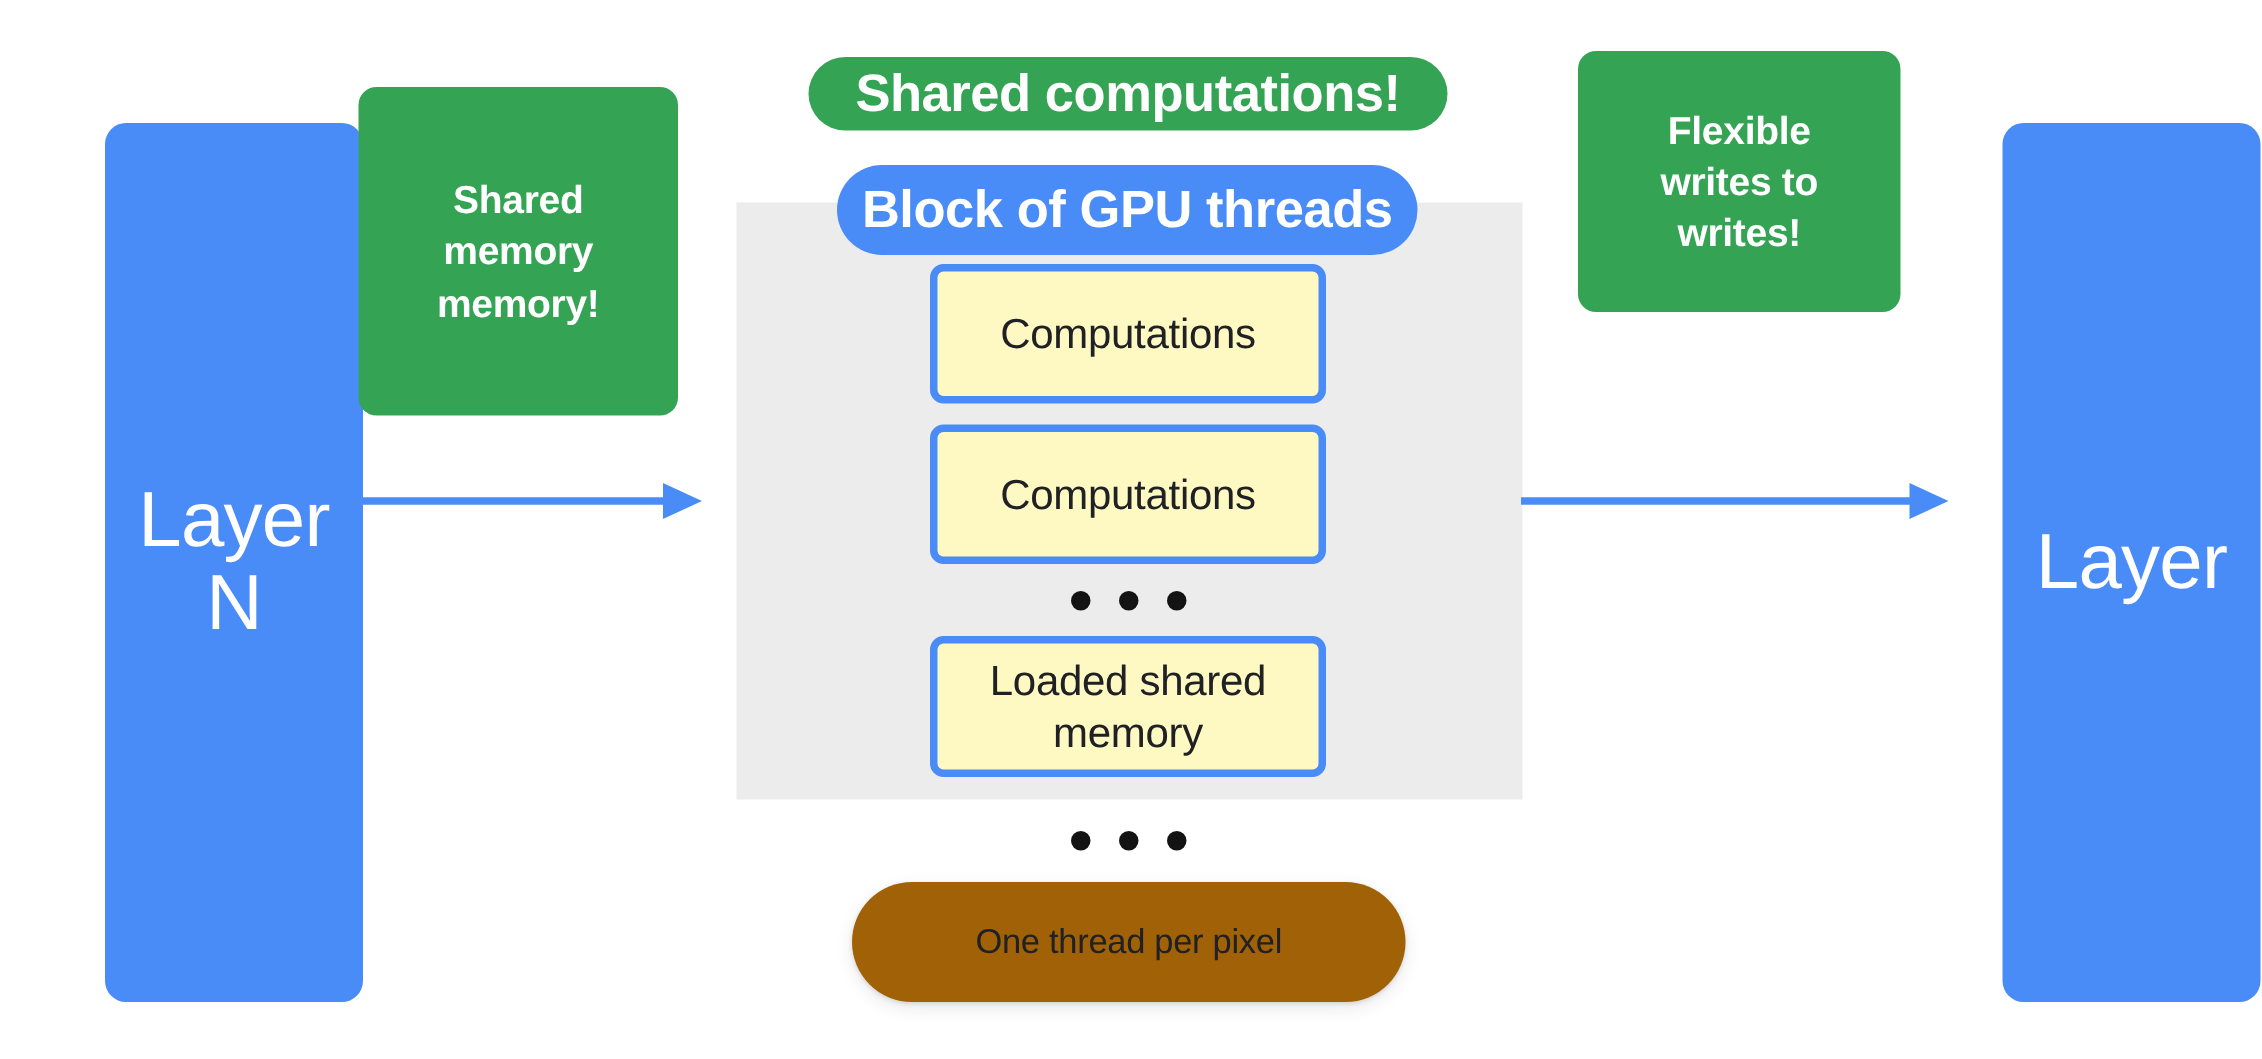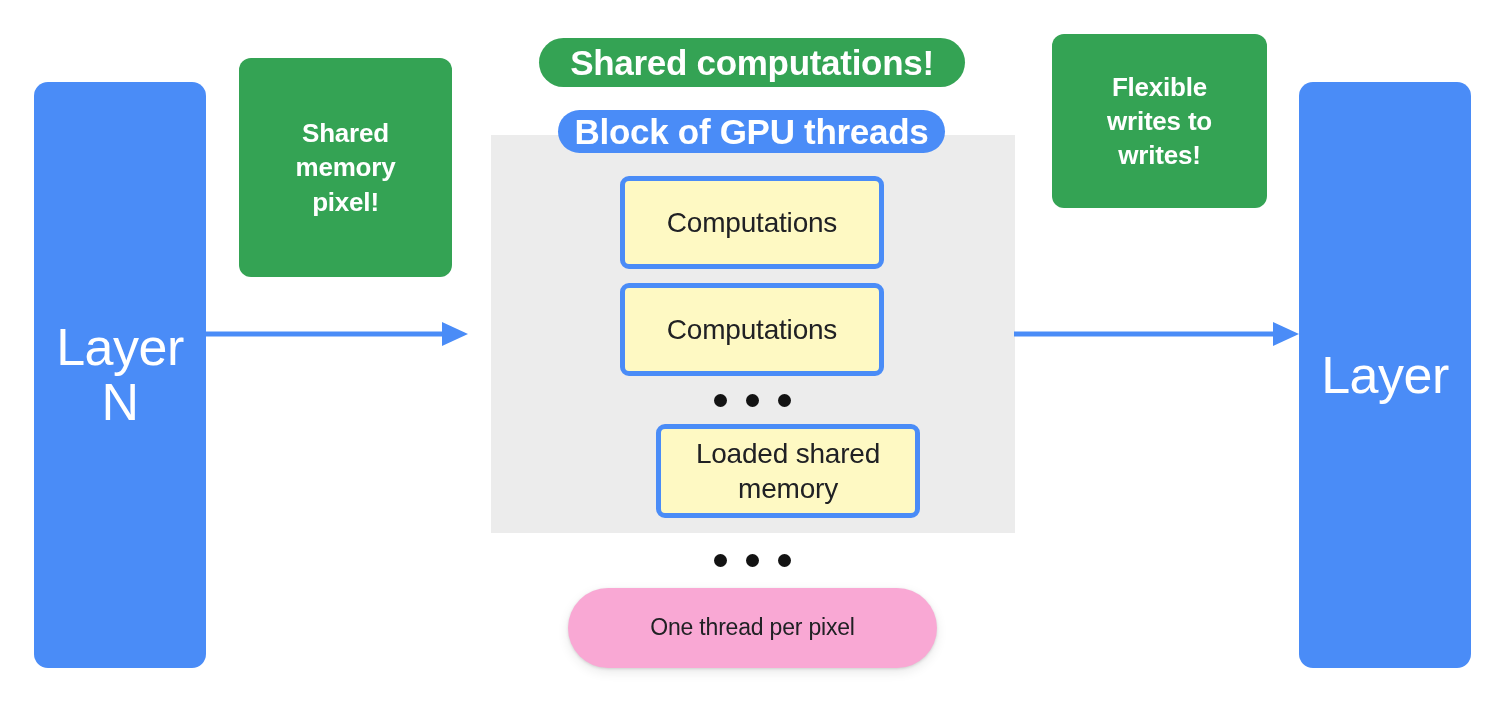--- a/index.html
+++ b/index.html
@@ -25,20 +25,21 @@
     border-radius: 14px;
     display: flex;
     align-items: center;
     justify-content: center;
     text-align: center;
     color: #ffffff;
     font-size: 52px;
     line-height: 1.05;
     font-weight: 400;
     letter-spacing: -0.5px;
+    margin-left: 36px;
   }
 
   
   .green-box {
     background: #34a354;
     border-radius: 12px;
     display: flex;
     align-items: center;
     justify-content: center;
     text-align: center;
@@ -93,21 +94,21 @@
   .dots i {
     display: block;
     width: 13px;
     height: 13px;
     border-radius: 50%;
     background: #131313;
   }
 
   
   .white-pill {
-    background: #f9a8d4;
+    background: #a16207;
     border-radius: 999px;
     box-shadow: 0 1px 3px rgba(0,0,0,0.13), 0 4px 12px rgba(0,0,0,0.09);
     display: flex;
     align-items: center;
     justify-content: center;
     text-align: center;
     color: #202124;
     font-size: 23px;
     line-height: 1.35;
     font-weight: 400;
@@ -126,56 +127,56 @@
     <div>
       <div>Layer</div>
       <div>N</div>
     </div>
   </div>
 
   <div class="abs green-box" style="left:239px; top:34px; width:213px; height:219px;margin-top:24px;">
     <div>
       <div>Shared</div>
       <div>memory</div>
-      <div>pixel!</div>
+      <div>memory!</div>
     </div>
   </div>
 
   <div class="abs arrow" style="left:206px; top:318px; width:262px; height:32px;">
     <svg width="262" height="32" viewBox="0 0 262 32">
       <line x1="0" y1="16" x2="240" y2="16" stroke="#4a8cf7" stroke-width="5"></line>
       <polygon points="236,4 262,16 236,28" fill="#4a8cf7"></polygon>
     </svg>
   </div>
 
   <div class="abs gray-block" style="left:491px; top:135px; width:524px; height:398px;"></div>
 
   <div class="abs pill pill-green" style="left:539px; top:38px; width:426px; height:49px;">
     <span>Shared computations!</span>
   </div>
 
-  <div class="abs pill pill-blue" style="left:558px; top:110px; width:387px; height:43px;">
+  <div class="abs pill pill-blue" style="left:558px; top:110px; width:387px; height:60px;">
     <span>Block of GPU threads</span>
   </div>
 
   <div class="abs thread-box" style="left:620px; top:176px; width:264px; height:93px;">
     <span>Computations</span>
   </div>
 
   <div class="abs thread-box" style="left:620px; top:283px; width:264px; height:93px;">
     <span>Computations</span>
   </div>
 
   <div class="abs dots" style="left:620px; top:392px; width:264px; height:16px;">
     <i></i>
     <i></i>
     <i></i>
   </div>
 
-  <div class="abs thread-box" style="left:656px; top:424px; width:264px; height:94px;">
+  <div class="abs thread-box" style="left:620px; top:424px; width:264px; height:94px;">
     <div>
       <div>Loaded shared</div>
       <div>memory</div>
     </div>
   </div>
 
   <div class="abs dots" style="left:620px; top:552px; width:264px; height:16px;">
     <i></i>
     <i></i>
     <i></i>

